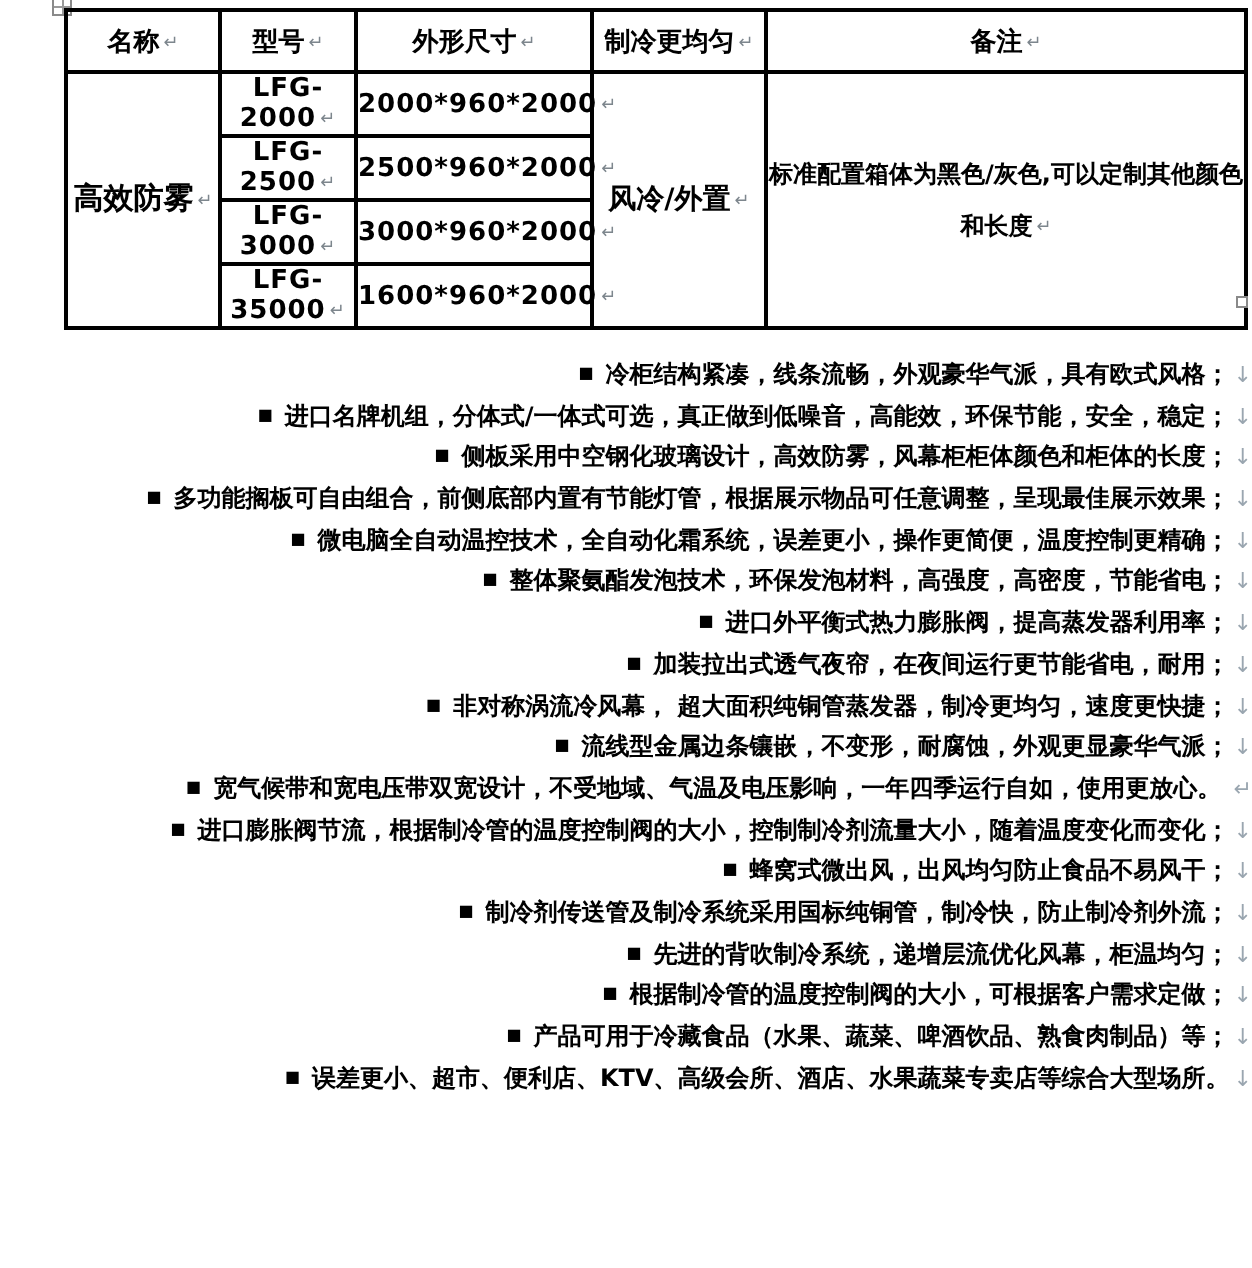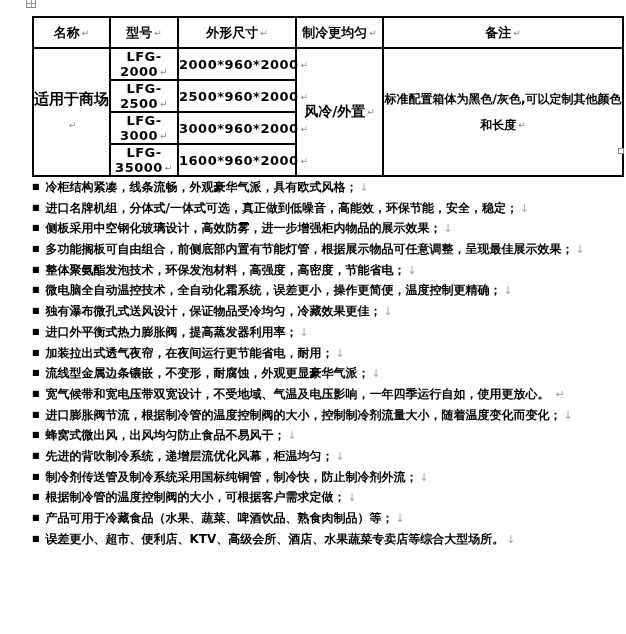--- a/index.html
+++ b/index.html
@@ -28,21 +28,21 @@
     background:
       linear-gradient(#9a9a9a, #9a9a9a) center / 100% 1px no-repeat,
       linear-gradient(#9a9a9a, #9a9a9a) center / 1px 100% no-repeat;
     box-sizing: border-box;
   }
 
   
   table.spec {
     position: absolute;
     left: 32px;
-    top: 16px;
+    top: 4px;
     width: 590px;
     border-collapse: collapse;
     table-layout: fixed;
   }
   table.spec th, table.spec td {
     border: 2px solid #000;
     text-align: center;
     vertical-align: middle;
     padding: 0;
     font-weight: 700;
@@ -86,20 +86,21 @@
     list-style: none;
     width: 594px;
   }
   ul.features li {
     height: 20.7px;
     line-height: 20.7px;
     white-space: nowrap;
     font-size: 12px;
     font-weight: 700;
     overflow: visible;
+    text-align: right;
   }
   .bullet {
     font-size: 8px;
     margin-right: 6px;
     vertical-align: 2px;
   }
   .pmark {
     color: #9aa6b0;
     font-size: 11px;
     margin-left: 2px;
@@ -121,21 +122,21 @@
   </colgroup>
   <tbody>
       <tr>
     <th><span>名称</span><span class="pmark-cell">↵</span></th>
     <th><span>型号</span><span class="pmark-cell">↵</span></th>
     <th><span>外形尺寸</span><span class="pmark-cell">↵</span></th>
     <th><span>制冷更均匀</span><span class="pmark-cell">↵</span></th>
     <th><span>备注</span><span class="pmark-cell">↵</span></th>
   </tr>
   <tr>
-    <td class="name" rowspan="4"><span>适用于商场</span><span class="pmark-cell">↵</span></td>
+    <td class="name" rowspan="4"><span>高效防雾</span><span class="pmark-cell">↵</span></td>
     <td class="model"><span>LFG-2000</span><span class="pmark-cell">↵</span></td>
     <td class="size"><span>2000*960*2000</span><span class="pmark-cell">↵</span></td>
     <td class="cool" rowspan="4"><span>风冷/外置</span><span class="pmark-cell">↵</span></td>
     <td class="remark" rowspan="4"><span>标准配置箱体为黑色/灰色,可以定制其他颜色和长度</span><span class="pmark-cell">↵</span></td>
   </tr>
   <tr>
     <td class="model"><span>LFG-2500</span><span class="pmark-cell">↵</span></td>
     <td class="size"><span>2500*960*2000</span><span class="pmark-cell">↵</span></td>
   </tr>
   <tr>
@@ -147,29 +148,29 @@
     <td class="size"><span>1600*960*2000</span><span class="pmark-cell">↵</span></td>
   </tr>
 </tbody>
   </table>
 
 <div class="resize-handle"></div>
 
 <ul class="features">
   <li><span class="bullet">■</span><span>冷柜结构紧凑，线条流畅，外观豪华气派，具有欧式风格；</span><span class="pmark">↓</span></li>
   <li><span class="bullet">■</span><span>进口名牌机组，分体式/一体式可选，真正做到低噪音，高能效，环保节能，安全，稳定；</span><span class="pmark">↓</span></li>
-  <li><span class="bullet">■</span><span>侧板采用中空钢化玻璃设计，高效防雾，进一步增强柜内物品的展示效果；</span><span class="pmark">↓</span></li>
+  <li><span class="bullet">■</span><span>侧板采用中空钢化玻璃设计，高效防雾，风幕柜柜体颜色和柜体的长度；</span><span class="pmark">↓</span></li>
   <li><span class="bullet">■</span><span>多功能搁板可自由组合，前侧底部内置有节能灯管，根据展示物品可任意调整，呈现最佳展示效果；</span><span class="pmark">↓</span></li>
+  <li><span class="bullet">■</span><span>微电脑全自动温控技术，全自动化霜系统，误差更小，操作更简便，温度控制更精确；</span><span class="pmark">↓</span></li>
   <li><span class="bullet">■</span><span>整体聚氨酯发泡技术，环保发泡材料，高强度，高密度，节能省电；</span><span class="pmark">↓</span></li>
-  <li><span class="bullet">■</span><span>微电脑全自动温控技术，全自动化霜系统，误差更小，操作更简便，温度控制更精确；</span><span class="pmark">↓</span></li>
-  <li><span class="bullet">■</span><span>独有瀑布微孔式送风设计，保证物品受冷均匀，冷藏效果更佳；</span><span class="pmark">↓</span></li>
   <li><span class="bullet">■</span><span>进口外平衡式热力膨胀阀，提高蒸发器利用率；</span><span class="pmark">↓</span></li>
   <li><span class="bullet">■</span><span>加装拉出式透气夜帘，在夜间运行更节能省电，耐用；</span><span class="pmark">↓</span></li>
+  <li><span class="bullet">■</span><span>非对称涡流冷风幕， 超大面积纯铜管蒸发器，制冷更均匀，速度更快捷；</span><span class="pmark">↓</span></li>
   <li><span class="bullet">■</span><span>流线型金属边条镶嵌，不变形，耐腐蚀，外观更显豪华气派；</span><span class="pmark">↓</span></li>
   <li><span class="bullet">■</span><span>宽气候带和宽电压带双宽设计，不受地域、气温及电压影响，一年四季运行自如，使用更放心。 </span><span class="pmark">↵</span></li>
   <li><span class="bullet">■</span><span>进口膨胀阀节流，根据制冷管的温度控制阀的大小，控制制冷剂流量大小，随着温度变化而变化；</span><span class="pmark">↓</span></li>
   <li><span class="bullet">■</span><span>蜂窝式微出风，出风均匀防止食品不易风干；</span><span class="pmark">↓</span></li>
+  <li><span class="bullet">■</span><span>制冷剂传送管及制冷系统采用国标纯铜管，制冷快，防止制冷剂外流；</span><span class="pmark">↓</span></li>
   <li><span class="bullet">■</span><span>先进的背吹制冷系统，递增层流优化风幕，柜温均匀；</span><span class="pmark">↓</span></li>
-  <li><span class="bullet">■</span><span>制冷剂传送管及制冷系统采用国标纯铜管，制冷快，防止制冷剂外流；</span><span class="pmark">↓</span></li>
   <li><span class="bullet">■</span><span>根据制冷管的温度控制阀的大小，可根据客户需求定做；</span><span class="pmark">↓</span></li>
   <li><span class="bullet">■</span><span>产品可用于冷藏食品（水果、蔬菜、啤酒饮品、熟食肉制品）等；</span><span class="pmark">↓</span></li>
   <li><span class="bullet">■</span><span>误差更小、超市、便利店、KTV、高级会所、酒店、水果蔬菜专卖店等综合大型场所。</span><span class="pmark">↓</span></li>
 </ul>
 
 </body></html>

